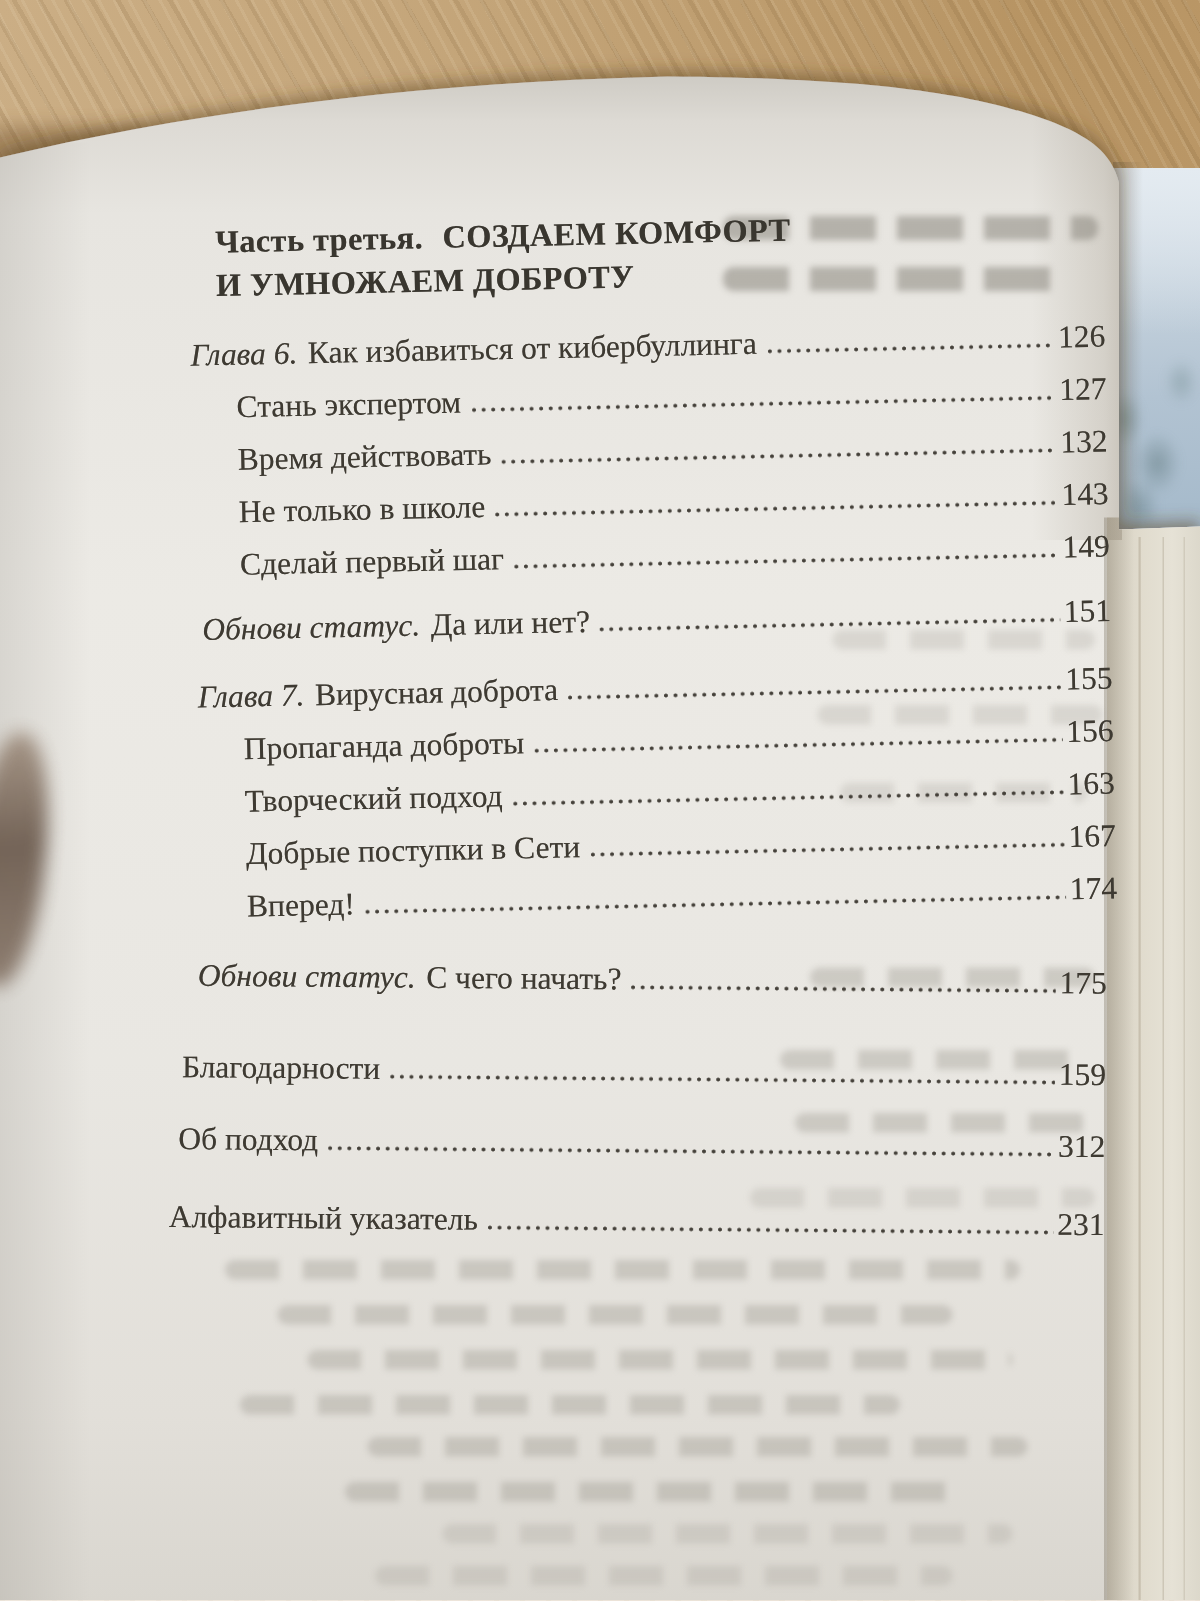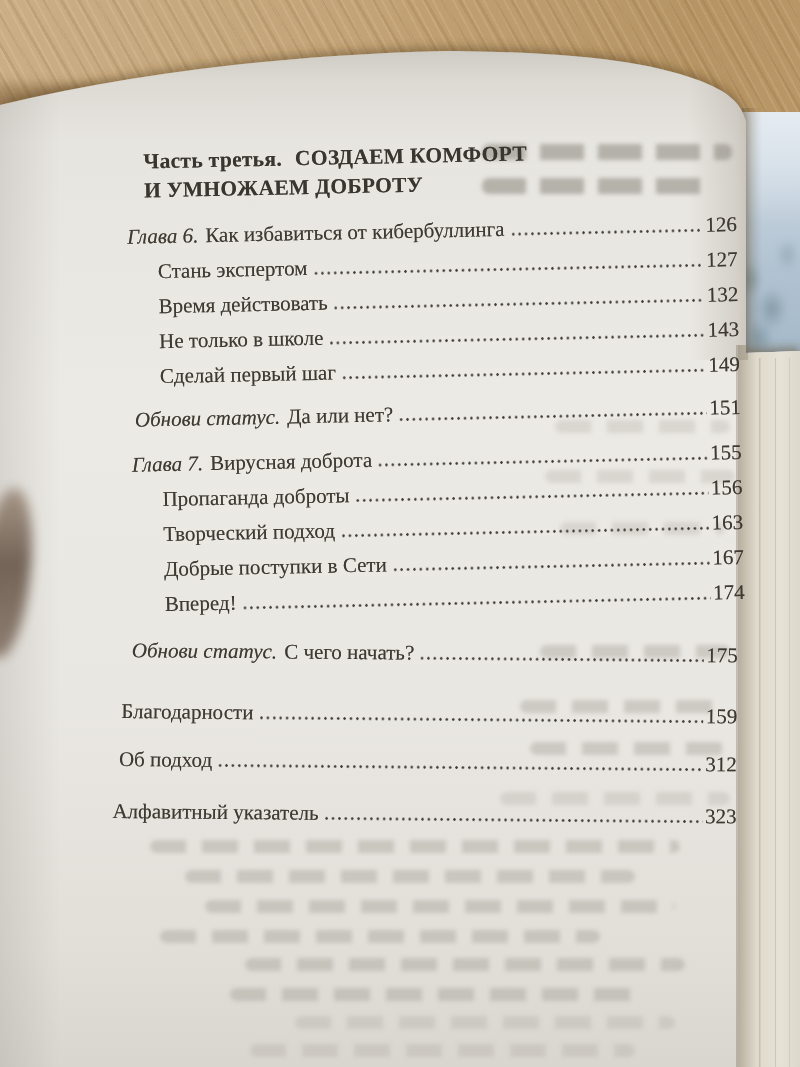--- a/index.html
+++ b/index.html
@@ -249,17 +249,17 @@
     <div class="row r-end" id="row13">
       <span class="prefix"></span>
       <span class="title">Об подход</span>
       <span class="leader"></span>
       <span class="pnum">312</span>
     </div>
     <div class="row r-end" id="row14">
       <span class="prefix"></span>
       <span class="title">Алфавитный указатель</span>
       <span class="leader"></span>
-      <span class="pnum">323</span>
+      <span class="pnum">231</span>
     </div>
   </div>
 
 </div>
 
 </body></html>

